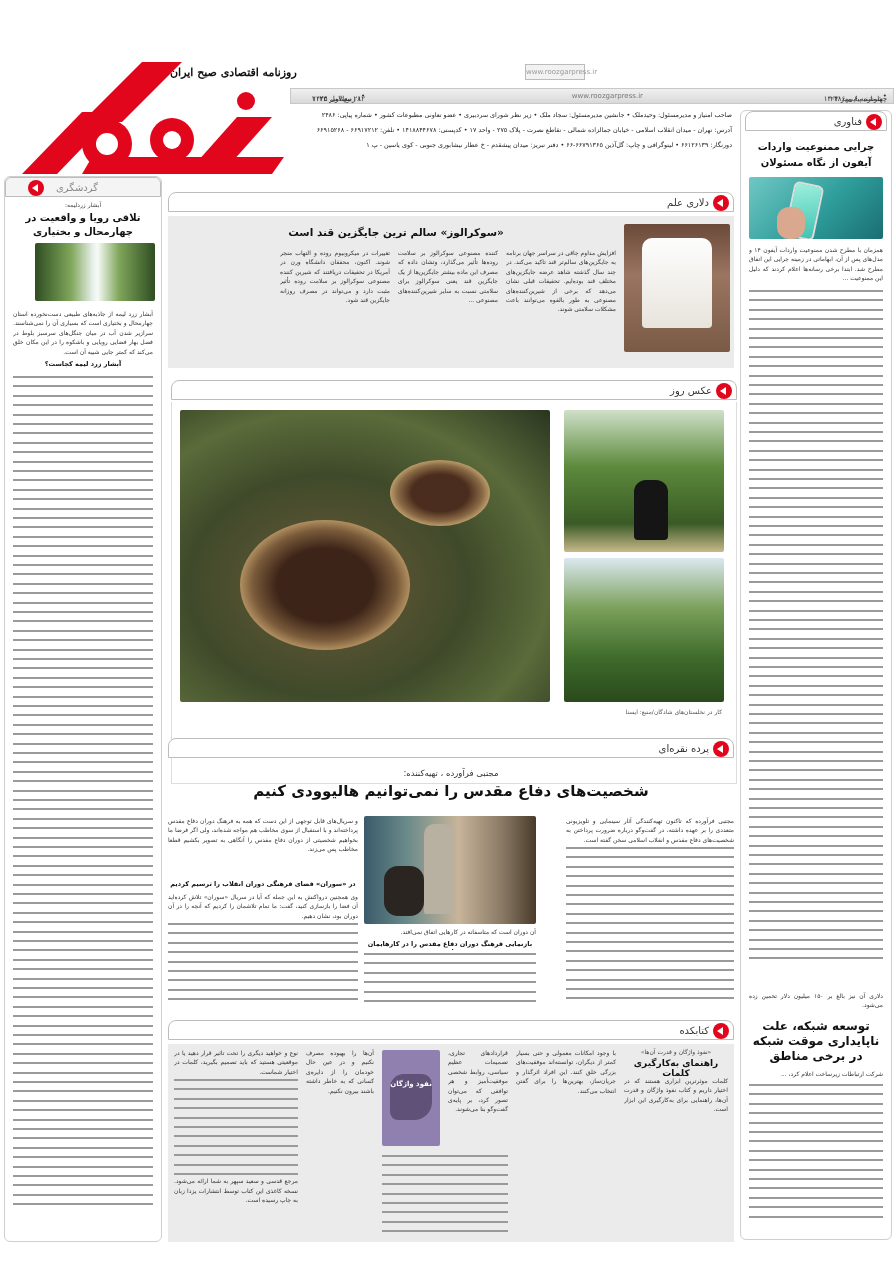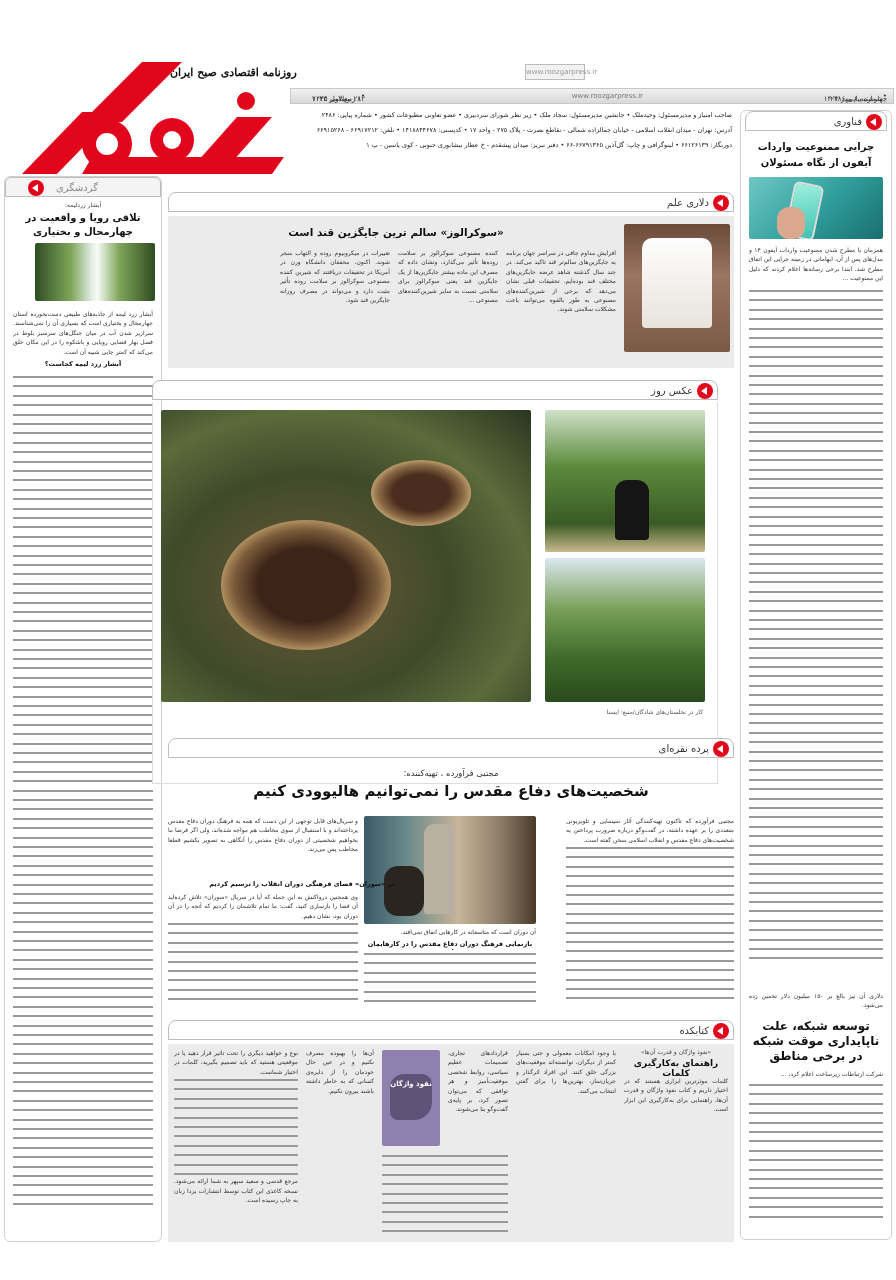--- a/index.html
+++ b/index.html
@@ -101,21 +101,21 @@
     <div class="abs img" style="right:4px; top:8px; width:106px; height:128px; background:linear-gradient(#6b4a3a,#9a7560 40%,#7a5a46);">
       <div style="position:absolute; left:18px; top:14px; width:70px; height:90px; background:linear-gradient(#fdfdfd,#e8e4dc); border-radius:10px 10px 4px 4px;"></div>
     </div>
     <div class="hl abs" style="right:118px; left:8px; top:10px; font-size:10.5px;">«سوکرالوز» سالم ترین جایگزین قند است</div>
     <div class="abs body-text" style="right:118px; width:110px; top:32px; height:104px; overflow:hidden;">افزایش مداوم چاقی در سراسر جهان برنامه به جایگزین‌های سالم‌تر قند تاکید می‌کند. در چند سال گذشته شاهد عرضه جایگزین‌های مختلف قند بوده‌ایم. تحقیقات قبلی نشان می‌دهد که برخی از شیرین‌کننده‌های مصنوعی به طور بالقوه می‌توانند باعث مشکلات سلامتی شوند.</div>
     <div class="abs body-text" style="right:236px; width:100px; top:32px; height:104px; overflow:hidden;">کننده مصنوعی سوکرالوز بر سلامت روده‌ها تأثیر می‌گذارد، وتشان داده که مصرف این ماده بیشتر جایگزین‌ها از یک جایگزین قند یعنی سوکرالوز برای سلامتی نسبت به سایر شیرین‌کننده‌های مصنوعی ...</div>
     <div class="abs body-text" style="right:344px; width:110px; top:32px; height:104px; overflow:hidden;">تغییرات در میکروبیوم روده و التهاب منجر شوند. اکنون، محققان دانشگاه ورن در آمریکا در تحقیقات دریافتند که شیرین کننده مصنوعی سوکرالوز بر سلامت روده تأثیر مثبت دارد و می‌تواند در مصرف روزانه جایگزین قند شود.</div>
   </div>
 </div>
 
-<div class="abs" style="left:152px; top:380px; width:566px; height:404px;padding-left:32px;">
+<div class="abs" style="left:171px; top:380px; width:566px; height:404px;padding-left:32px;">
   <div class="section-head" style="position:absolute; left:0; right:0; top:0;">
     <span class="ribbon"></span>
     <span class="lbl">عکس روز</span>
   </div>
   <div class="abs" style="left:0; right:0; top:22px; bottom:0; border:1px solid #ddd; border-top:none;">
     <div class="abs img" style="left:8px; top:8px; width:370px; height:292px; background:radial-gradient(ellipse at 40% 60%,#6a5a3a,#3f4a2a 45%,#5b6b3a 70%,#2a3420);">
       <div style="position:absolute; left:60px; top:110px; width:170px; height:130px; border-radius:50%; background:radial-gradient(#3c2418 40%,#7a5b3a 60%,#c7a470 75%,transparent 76%);"></div>
       <div style="position:absolute; left:210px; top:50px; width:100px; height:66px; border-radius:50%; background:radial-gradient(#4a2d1e 40%,#8a6a45 60%,#d0b07a 75%,transparent 76%);"></div>
     </div>
     <div class="abs img" style="right:12px; top:8px; width:160px; height:142px; background:linear-gradient(#cfe0c8,#5c8a3c 40%,#3a5a26 80%,#c8b88a);">
@@ -138,21 +138,21 @@
     <div style="height:160px; background:repeating-linear-gradient(#fff 0 3px,#9a9a9a 3px 5px,#fff 5px 9.4px);"></div>
   </div>
   <div class="abs img" style="left:196px; width:172px; top:78px; height:108px; background:linear-gradient(90deg,#3a5a6a,#6a8a8a 25%,#c8b49a 55%,#8a7a66 80%,#4a3a2a);">
     <div style="position:absolute; left:60px; top:8px; width:30px; height:90px; background:#b8b0a0; border-radius:10px 10px 2px 2px;"></div>
     <div style="position:absolute; left:20px; top:50px; width:40px; height:50px; background:#2a2520; border-radius:14px;"></div>
   </div>
   <div class="abs" style="left:196px; width:172px; top:190px; font-size:6px; color:#333; text-align:right;">آن دوران است که متاسفانه در کارهایی اتفاق نمی‌افتد.</div>
   <div class="hl abs" style="left:196px; width:172px; top:202px; font-size:6.5px;">بازنمایی فرهنگ دوران دفاع مقدس را در کارهایمان نداریم</div>
   <div class="abs body-text" style="left:196px; width:172px; top:212px; height:56px; overflow:hidden; background:repeating-linear-gradient(#fff 0 3px,#9a9a9a 3px 5px,#fff 5px 9.4px);"></div>
   <div class="abs body-text" style="left:0; width:190px; top:78px; height:54px; overflow:hidden;">و سریال‌های قابل توجهی از این دست که همه به فرهنگ دوران دفاع مقدس پرداخته‌اند و با استقبال از سوی مخاطب هم مواجه شده‌اند، ولی اگر فرضا ما بخواهیم شخصیتی از دوران دفاع مقدس را آنگاهی به تصویر بکشیم قطعا مخاطب پس می‌زند.</div>
-  <div class="hl abs" style="left:0; width:190px; top:142px; font-size:6.5px;margin-left:39px;">در «سوران» فضای فرهنگی دوران انقلاب را ترسیم کردیم</div>
+  <div class="hl abs" style="left:0; width:190px; top:142px; font-size:6.5px;">در «سوران» فضای فرهنگی دوران انقلاب را ترسیم کردیم</div>
   <div class="abs body-text" style="left:0; width:190px; top:154px; height:114px; overflow:hidden;">
     <span>وی همچنین درواکنش به این جمله که آیا در سریال «سوران» تلاش کرده‌اید آن فضا را بازسازی کنید، گفت: ما تمام تلاشمان را کردیم که آنچه را در آن دوران بود، نشان دهیم.</span>
     <div style="height:90px; background:repeating-linear-gradient(#fff 0 3px,#9a9a9a 3px 5px,#fff 5px 9.4px);"></div>
   </div>
 </div>
 
 <div class="abs" style="left:168px; top:1020px; width:566px; height:222px;">
   <div class="section-head" style="position:absolute; left:0; right:0; top:0;">
     <span class="ribbon"></span>
     <span class="lbl">کتابکده</span>

